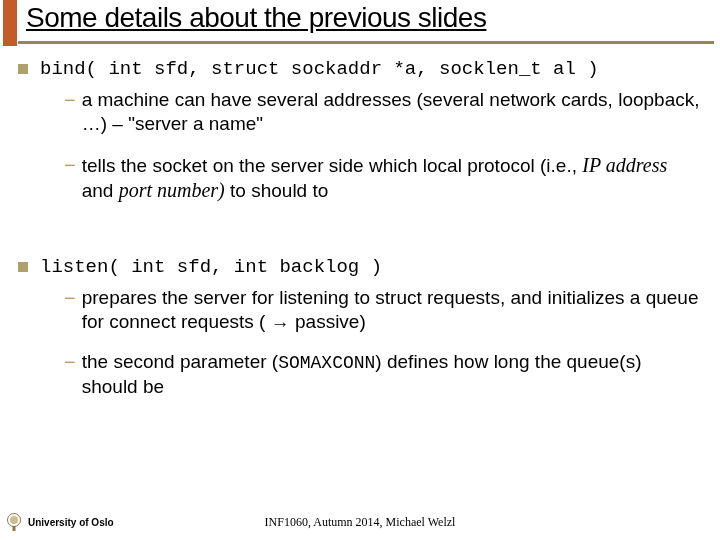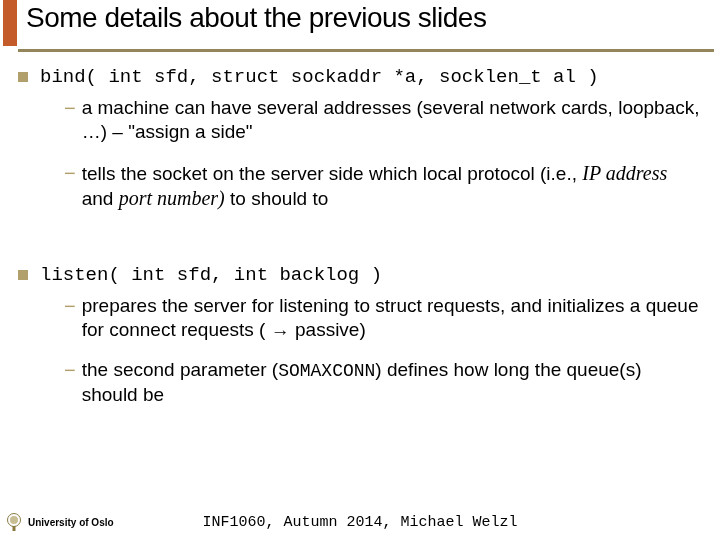--- a/index.html
+++ b/index.html
@@ -1,38 +1,38 @@
 <!DOCTYPE html>
 <html><head>
 <meta charset="utf-8">
 <style>
   * { margin: 0; padding: 0; box-sizing: border-box; }
   html, body { width: 720px; height: 540px; font-family: Verdana, Arial, sans-serif; background: #fff; overflow: hidden; }
   .slide { width: 720px; height: 540px; position: relative; }
-  .title-wrap { position: relative; padding: 0 0 12px 18px; }
+  .title-wrap { position: relative; padding: 0 0 4px 18px; text-decoration: underline; }
   .title-bar-left { position: absolute; left: 3px; top: 0; width: 14px; height: 46px; background: #c35b2b; }
   .title { font-family: Verdana, Arial, sans-serif; font-size: 28px; font-weight: 400; color: #000; padding: 2px 0 2px 8px; letter-spacing: -0.5px; }
   .title-underline { height: 3px; background: #94865b; margin: 1px 0 0 18px; width: calc(100% - 24px); }
   .content { padding: 14px 18px 0 18px; }
   .bullet-row { display: flex; align-items: flex-start; margin-bottom: 4px; }
   .sq { width: 10px; height: 10px; background: #b1a06b; margin-top: 6px; margin-right: 12px; flex-shrink: 0; }
   .code { font-family: "Courier New", monospace; font-size: 19px; color: #000; }
   .sub-list { padding-left: 46px; margin-top: 8px; }
   .sub-item { display: flex; align-items: flex-start; margin-bottom: 16px; }
   .dash { color: #b1a06b; font-size: 20px; margin-right: 6px; line-height: 24px; flex-shrink: 0; }
   .sub-text { font-family: Verdana, Arial, sans-serif; font-size: 19px; color: #000; line-height: 1.28; }
   .sub-text .italic { font-style: italic; font-family: "Times New Roman", serif; font-size: 20px; }
   .sub-text .mono { font-family: "Courier New", monospace; font-size: 18px; }
   .arrow { font-family: Arial, sans-serif; }
   .spacer { height: 36px; }
   .footer { position: absolute; bottom: 8px; left: 0; width: 100%; display: flex; align-items: center; }
   .logo { width: 16px; height: 20px; margin-left: 6px; margin-right: 6px; }
   .logo svg { width: 16px; height: 20px; }
   .uni { font-family: Verdana, Arial, sans-serif; font-size: 10px; font-weight: 700; color: #000; text-align: center; }
-  .footer-center { position: absolute; left: 50%; transform: translateX(-50%); font-size: 15px; font-family: Liberation Mono, monospace; color: #000; white-space: nowrap; }
+  .footer-center { position: absolute; left: 50%; transform: translateX(-50%); font-size: 12px; font-family: Liberation Serif, serif; color: #000; white-space: nowrap; }
 </style>
 </head>
 <body>
 
 <div class="slide">
 
   <div class="title-wrap">
     <div class="title-bar-left"></div>
     <h1 class="title">Some details about the previous slides</h1>
   </div>
@@ -41,21 +41,21 @@
   <div class="content">
 
     <div class="bullet-row">
       <div class="sq"></div>
       <div class="code">bind( int sfd, struct sockaddr *a, socklen_t al )</div>
     </div>
     <div class="sub-list">
       <div class="sub-item">
         <div class="dash">−</div>
         <div class="sub-text">
-          <span>a machine can have several addresses (several network cards, loopback, …) – "assign a side"</span>
+          <span>a machine can have several addresses (several network cards, loopback, …) – "server a name"</span>
         </div>
       </div>
       <div class="sub-item">
         <div class="dash">−</div>
         <div class="sub-text">
           <span>tells the socket on the server side which local protocol (i.e., </span><span class="italic">IP address</span><span> and </span><span class="italic">port number)</span><span>  to should to</span>
         </div>
       </div>
     </div>
 

